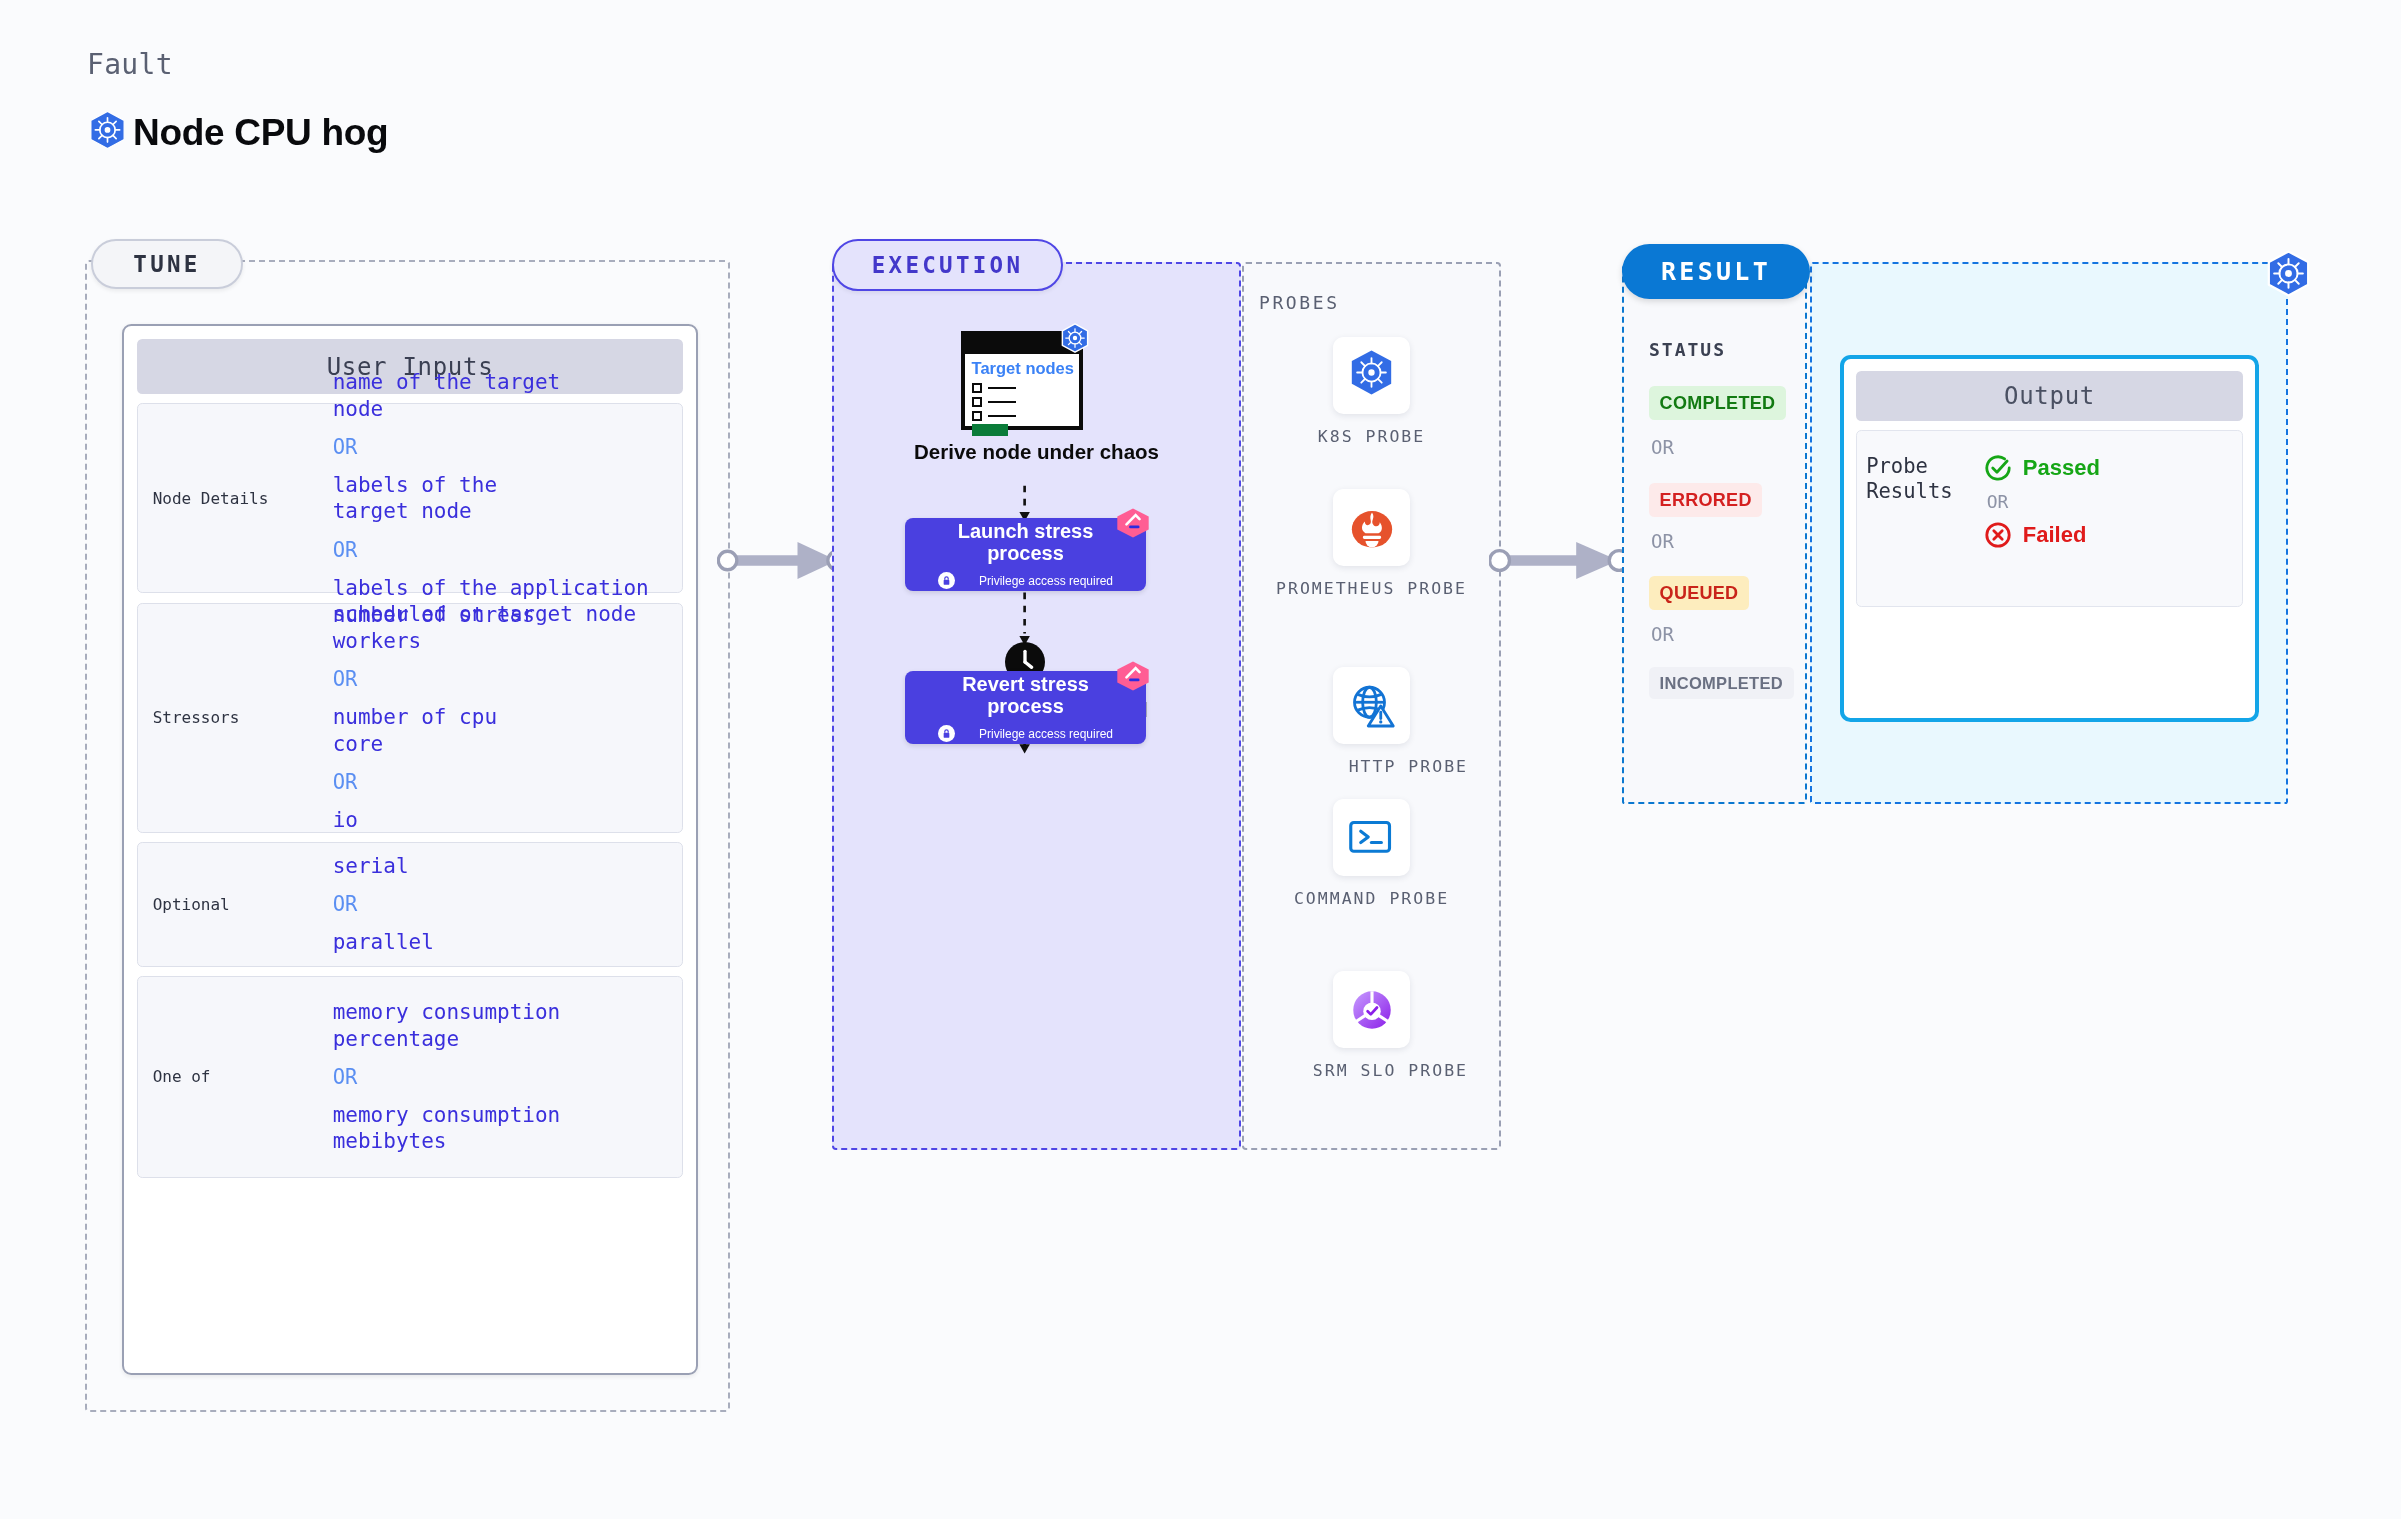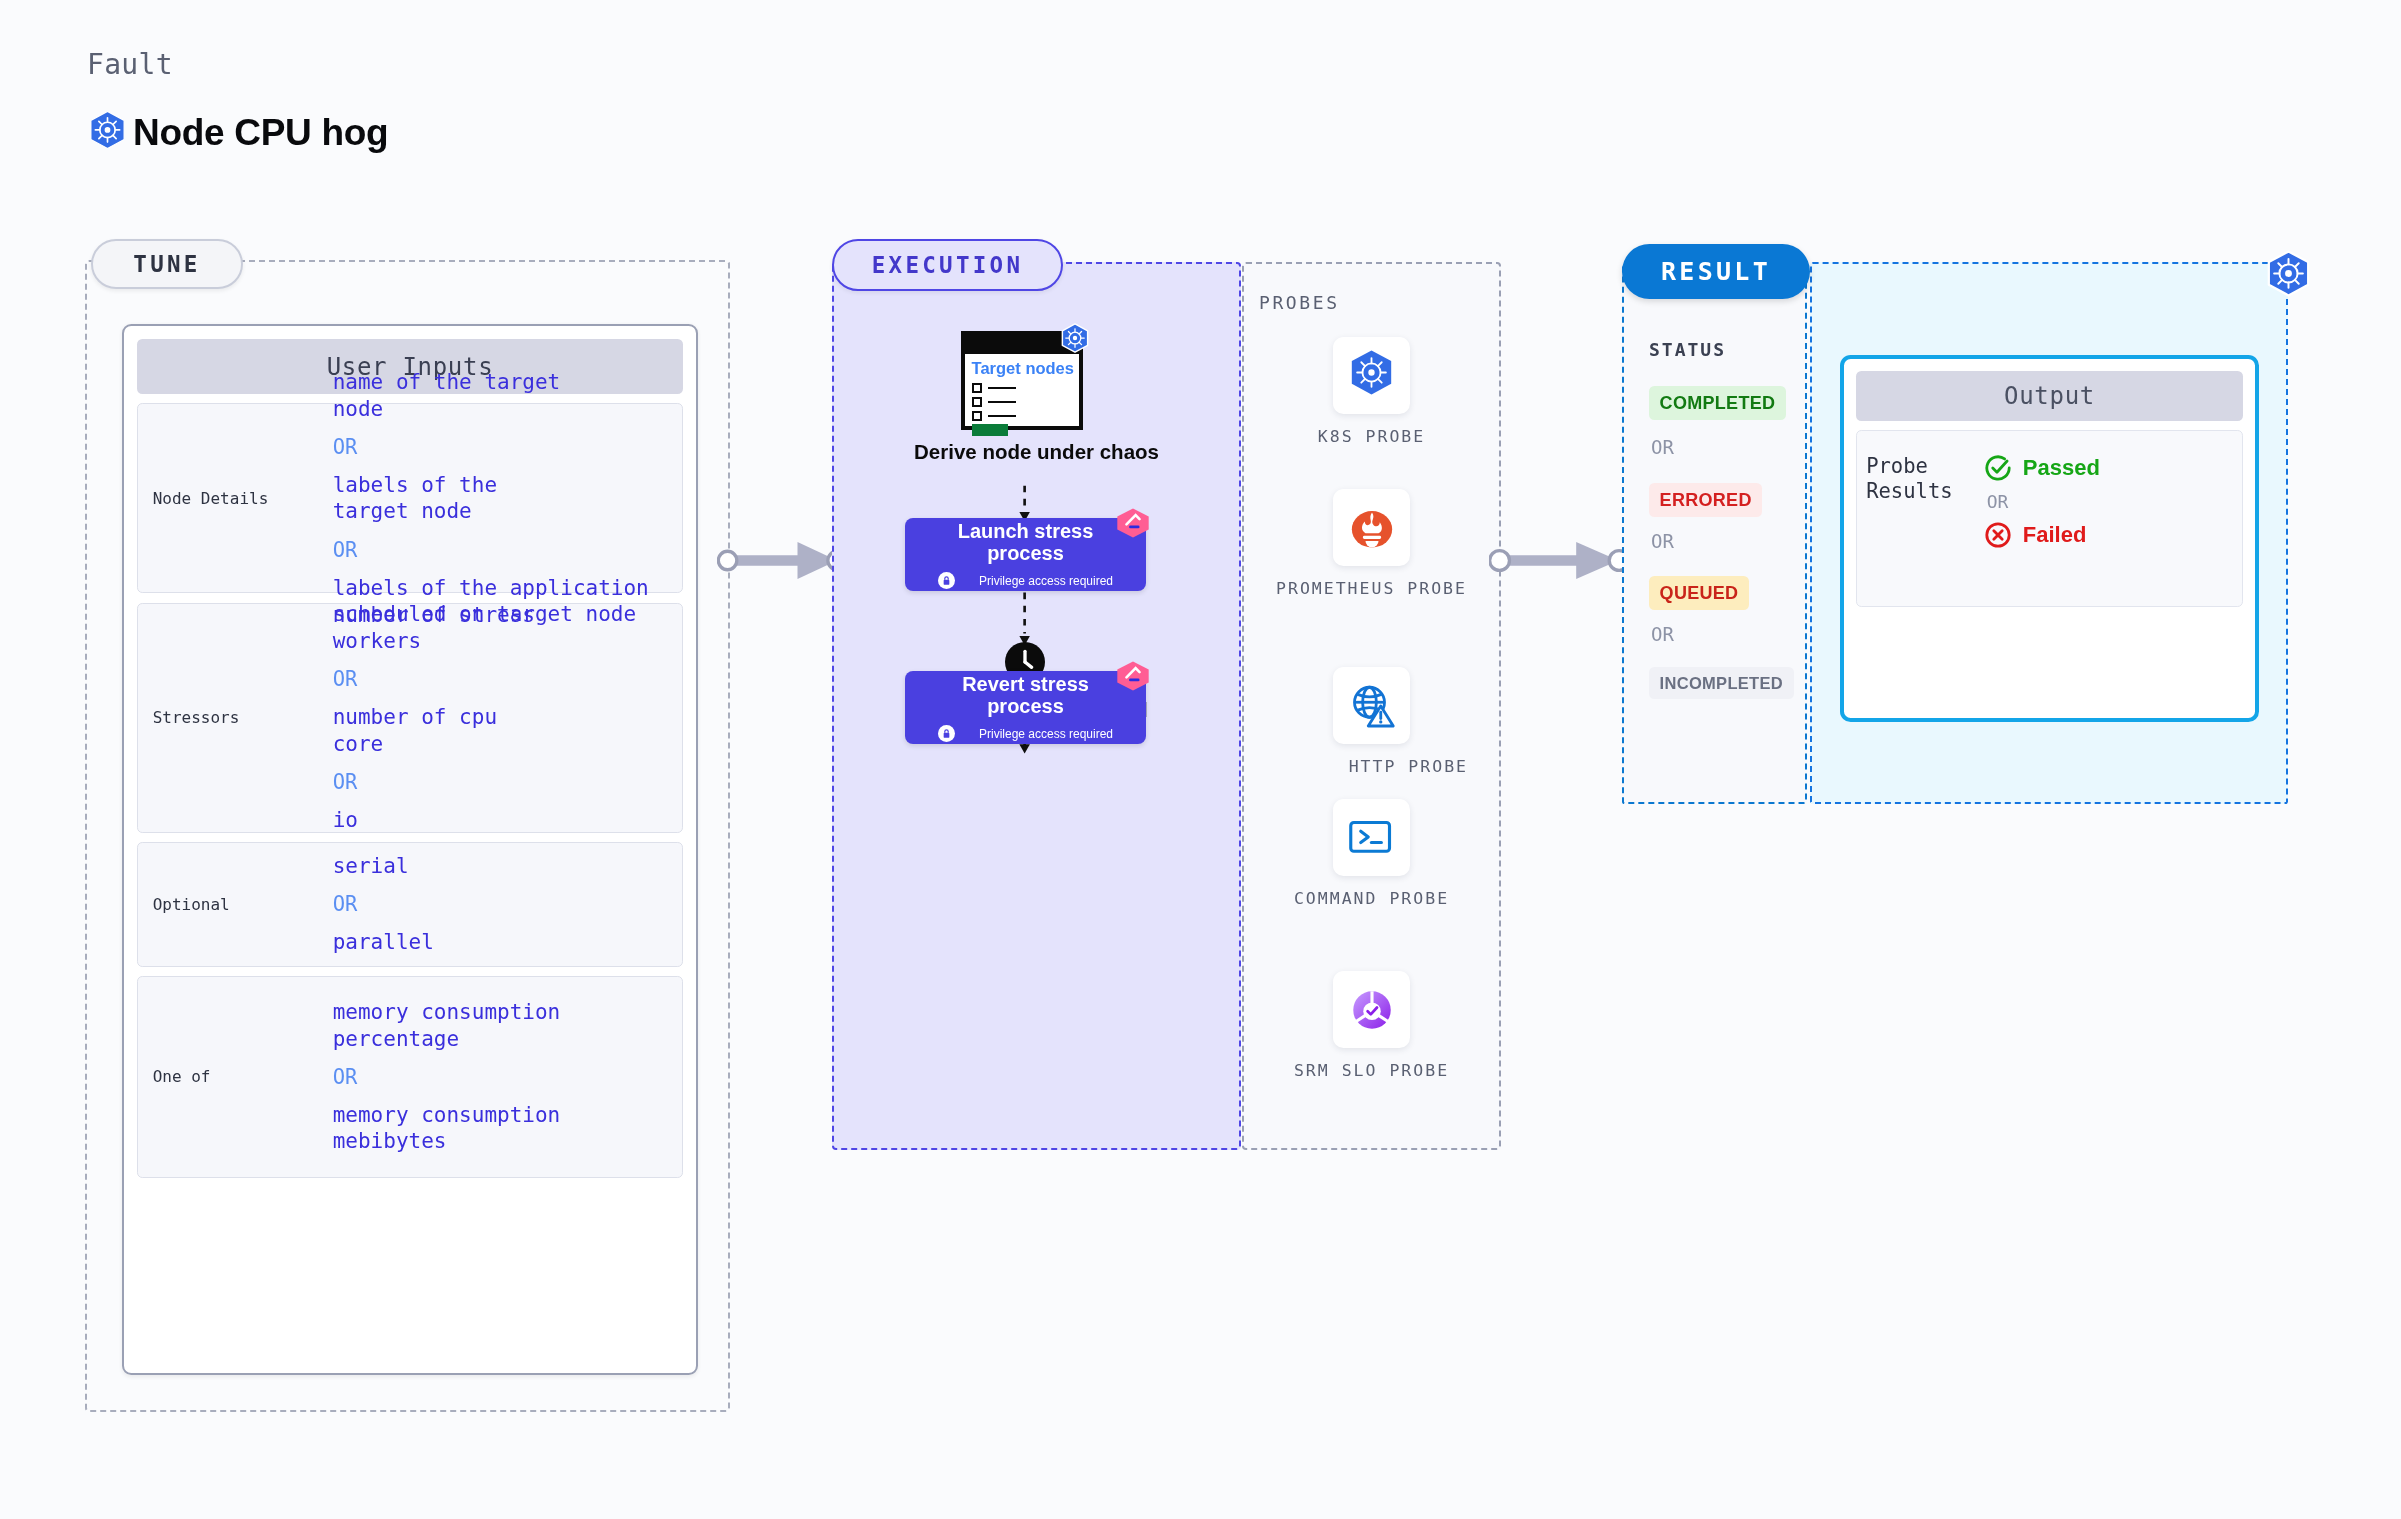--- a/index.html
+++ b/index.html
@@ -490,21 +490,21 @@
     <div class="probe-tile">
       <svg width="50" height="41" viewBox="0 0 80 64">
         <rect x="6" y="8" width="62" height="46" rx="5" fill="none" stroke="#0b7ad4" stroke-width="5"></rect>
         <path d="M22 22 L34 31 L22 40" fill="none" stroke="#0b7ad4" stroke-width="5" stroke-linecap="round" stroke-linejoin="round"></path>
         <line x1="39" y1="40" x2="55" y2="40" stroke="#0b7ad4" stroke-width="5" stroke-linecap="round"></line>
       </svg>
     </div>
     <div class="probe-label">COMMAND PROBE</div>
   </div>
 
-  <div class="probe-item" style="top:971px;">
+  <div class="probe-item" style="top:971px;text-align:right;">
     <div class="probe-tile">
       <svg width="50" height="50" viewBox="0 0 80 80">
         <defs>
           <linearGradient id="sloGrad" x1="0" y1="0" x2="1" y2="1">
             <stop offset="0%" stop-color="#c79cff"></stop>
             <stop offset="100%" stop-color="#8b1fe8"></stop>
           </linearGradient>
         </defs>
         <circle cx="40" cy="40" r="30" fill="url(#sloGrad)"></circle>
         <g stroke="#ffffff" stroke-width="5">

